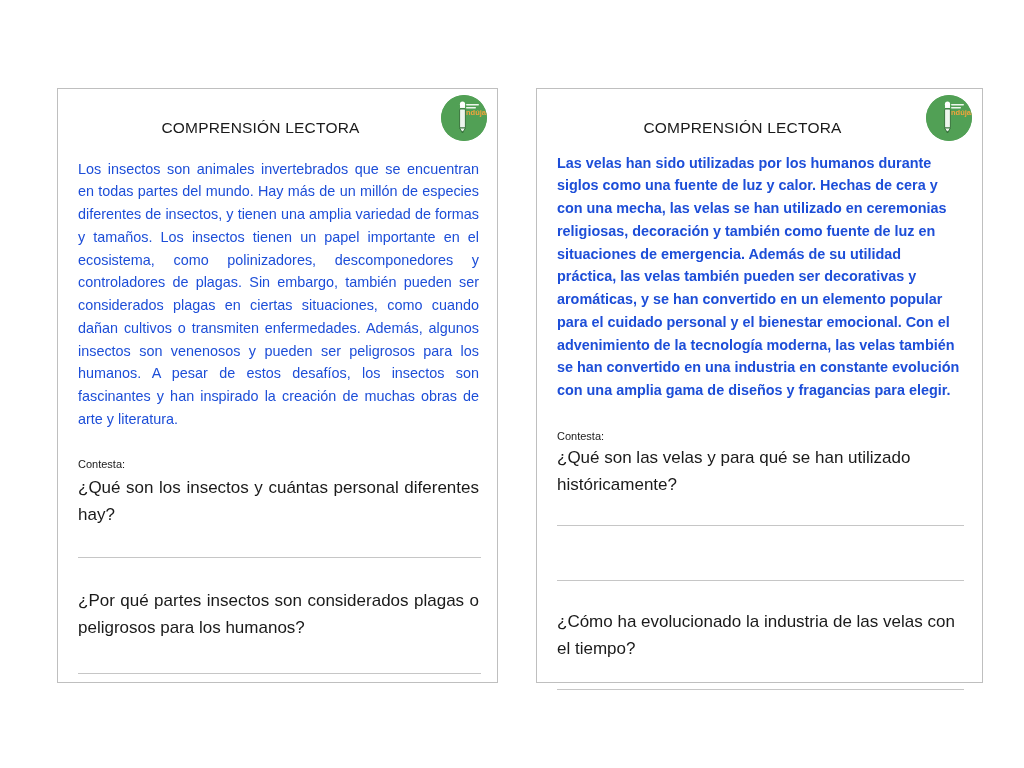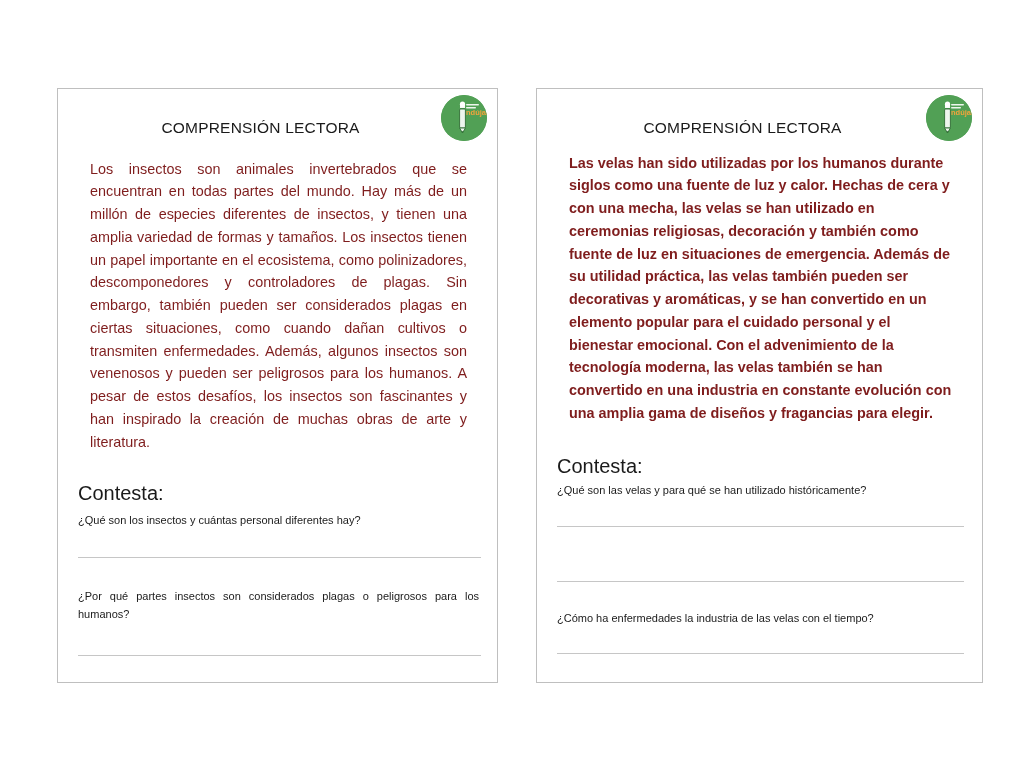--- a/index.html
+++ b/index.html
@@ -61,44 +61,44 @@
     height: 46px;
     border-radius: 50%;
     background: #51a055;
     overflow: hidden;
   }
   .logo svg { display: block; }
 
   .body-text {
     font-size: 14.4px;
     line-height: 1.58;
-    margin: 12px;
-    color: #7f1d1d;
+    margin: 0;
+    color: #1d4ed8;
   }
   .card-left .body-text {
     text-align: justify;
     text-justify: inter-word;
     margin-top: 20px;
   }
   .card-right .body-text {
     text-align: left;
     margin-top: 14px;
     font-weight: bold;
   }
 
   .contesta {
-    font-size: 20px;
+    font-size: 11px;
     line-height: 1.58;
     margin: 0;
   }
   .card-left .contesta-block { margin-top: 25px; }
   .card-right .contesta-block { margin-top: 26px; }
 
   .question {
-    font-size: 11px;
+    font-size: 17px;
     line-height: 1.58;
     margin: 0;
   }
   .card-left .question { text-align: justify; text-justify: inter-word; }
   .card-right .question { text-align: left; }
 
   .answer-rule {
     border: none;
     border-top: 1px solid #c6c6c6;
     margin: 0;
@@ -195,21 +195,21 @@
 
         <p class="question">¿Qué son las velas y para qué se han utilizado históricamente?</p>
         <div class="sp-r1"></div>
         <hr class="answer-rule">
 
         <div class="sp-r2"></div>
         <div class="sp-r3"></div>
         <hr class="answer-rule">
 
         <div class="sp-r4"></div>
-        <p class="question">¿Cómo ha enfermedades la industria de las velas con el tiempo?</p>
+        <p class="question">¿Cómo ha evolucionado la industria de las velas con el tiempo?</p>
         <div class="sp-r5"></div>
         <hr class="answer-rule">
       </div>
 
     </div>
   </div>
 
 </div>
 
 </body></html>

